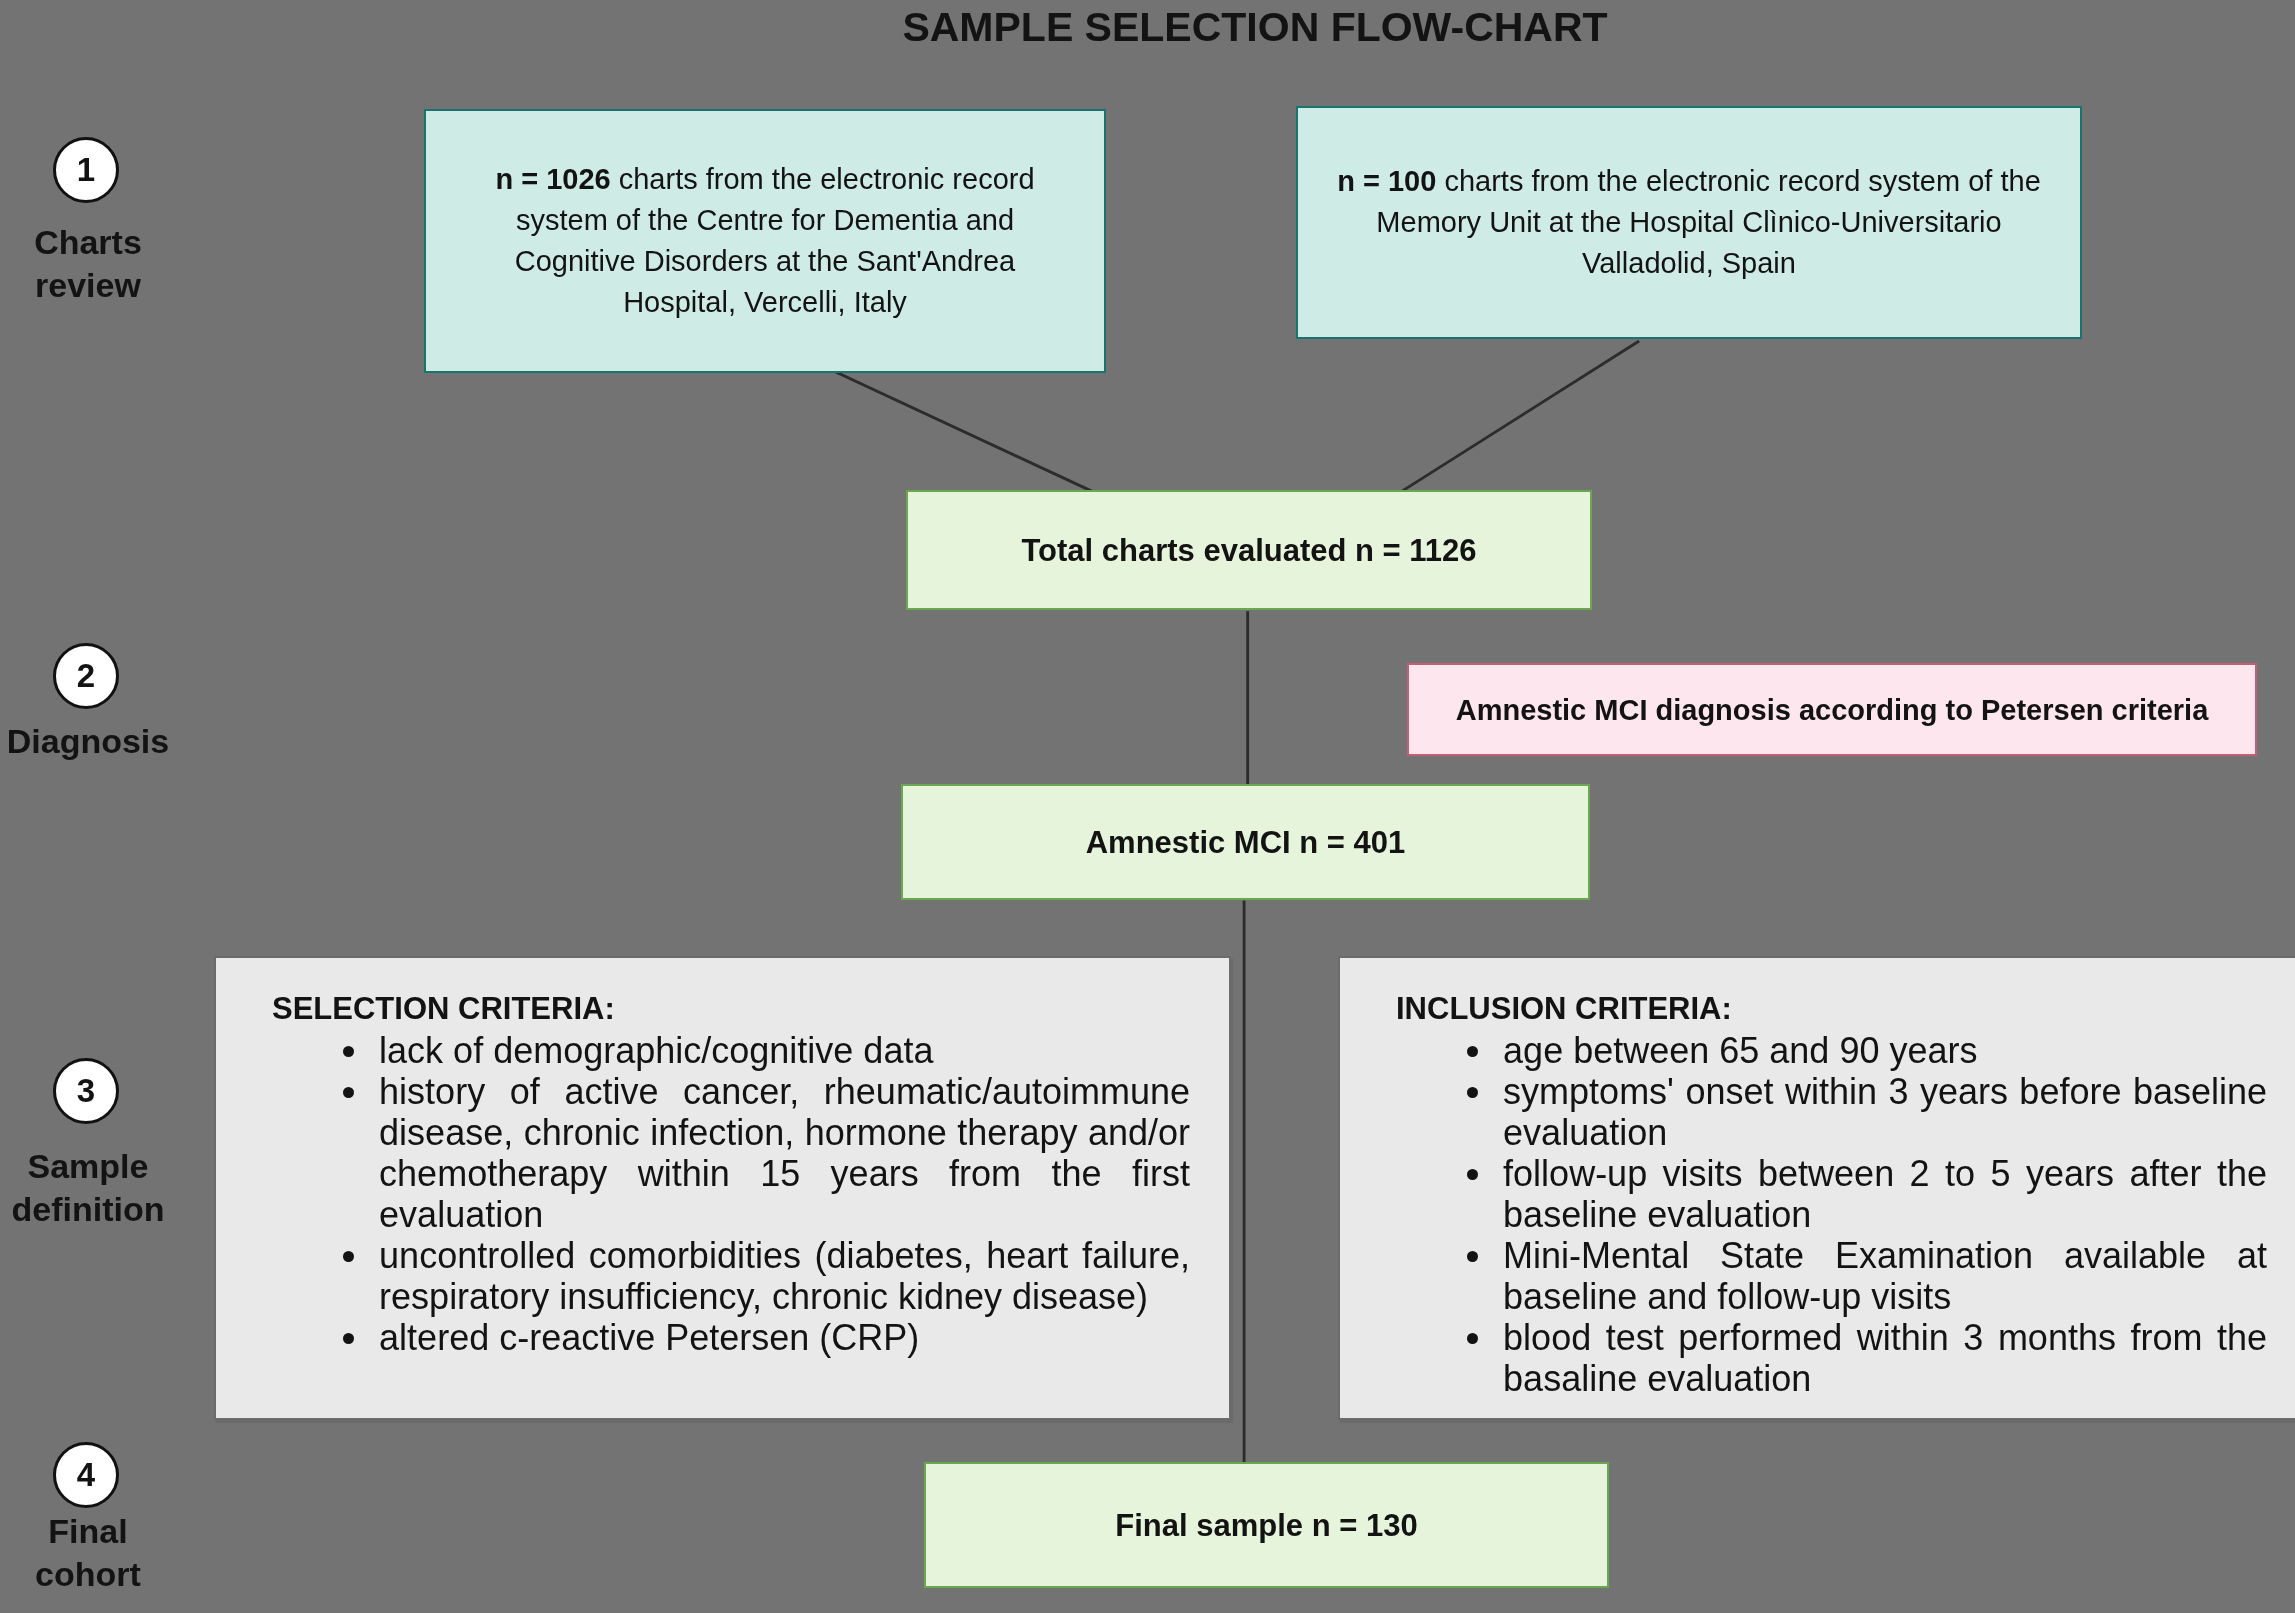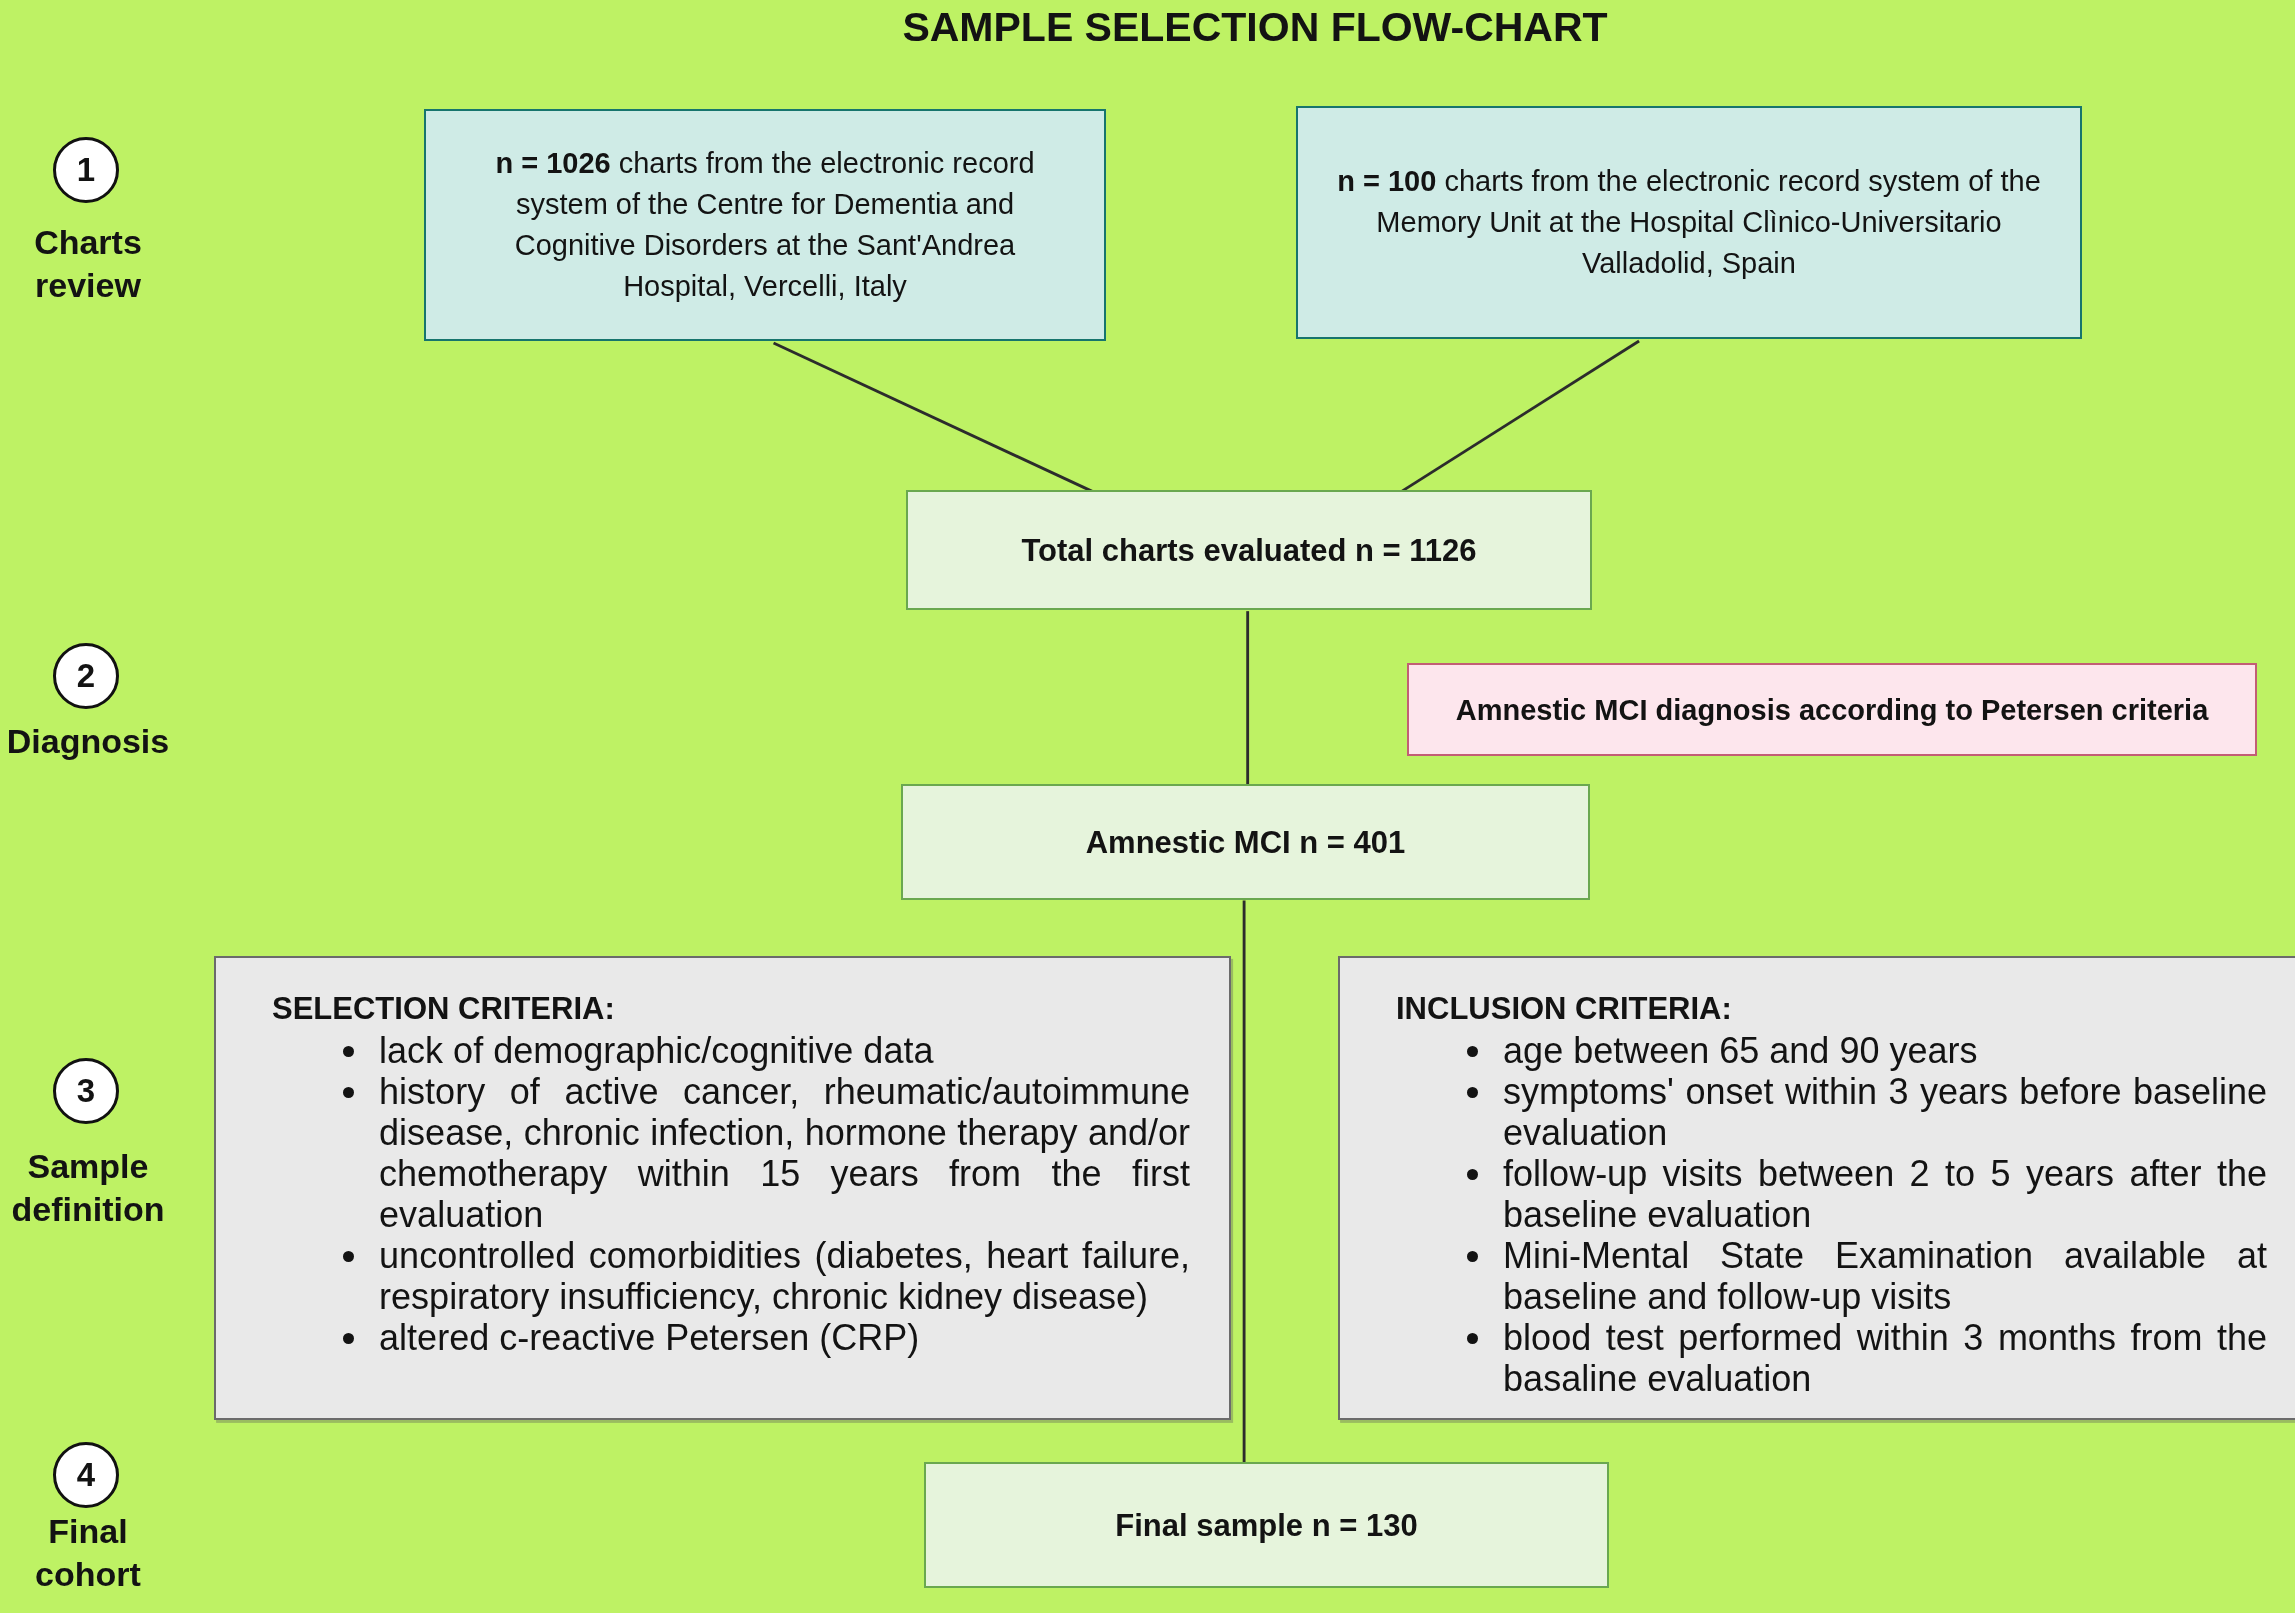--- a/index.html
+++ b/index.html
@@ -1,21 +1,21 @@
 <!DOCTYPE html>
 <html style="font-size:11.4px"><head>
 <meta charset="utf-8">
 <style>
   html, body { margin: 0; padding: 0; background: #ffffff; }
   body { font-family: "Liberation Sans", "DejaVu Sans", sans-serif; color: #131313; }
   .canvas {
     position: relative;
     width: 2295px;
     height: 1613px;
-    background: #bef264;
+    background: #737373;
     overflow: hidden;
   }
   .connectors {
     position: absolute;
     left: 0; top: 0;
     width: 2295px; height: 1613px;
     z-index: 0;
   }
   .title {
     position: absolute;
@@ -98,21 +98,21 @@
   .step-label {
     position: absolute;
     width: 200px;
     text-align: center;
     font-size: 34px;
     font-weight: bold;
     line-height: 43px;
     z-index: 1;
   }
   
-  #box-italy   { left: 424px;  top: 109px;  width: 682px;  height: 232px; justify-content: center; }
+  #box-italy   { left: 424px;  top: 109px;  width: 682px;  height: 264px; justify-content: center; }
   #box-spain   { left: 1296px; top: 106px;  width: 786px;  height: 233px; }
   #box-total   { left: 906px; top: 490px;  width: 686px;  height: 120px; }
   #box-pink    { left: 1407px; top: 663px;  width: 850px; height: 93px; }
   #box-amnestic{ left: 901px; top: 784px; width: 689px;  height: 116px; }
   #box-excl    { left: 214px;  top: 956px; width: 1017px; height: 464px; }
   #box-incl    { left: 1338px; top: 956px; width: 970px; height: 464px; }
   #box-final   { left: 924px; top: 1462px; width: 685px;  height: 126px; }
   #circle-1 { left: 53px; top: 137px; }
   #label-1  { left: -12px; top: 221px; }
   #circle-2 { left: 53px; top: 643px; }

